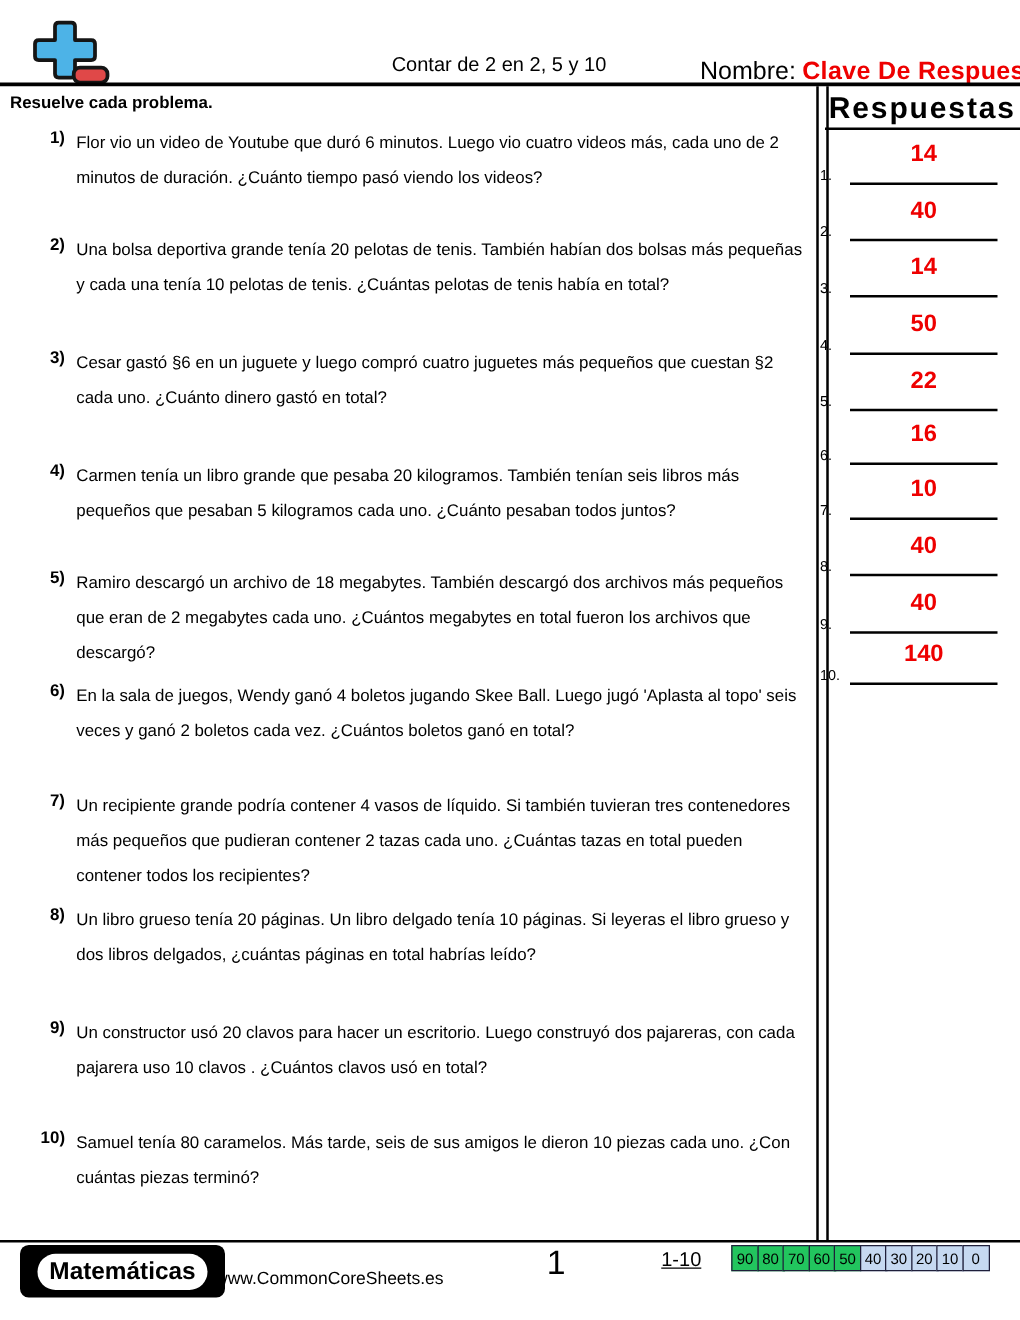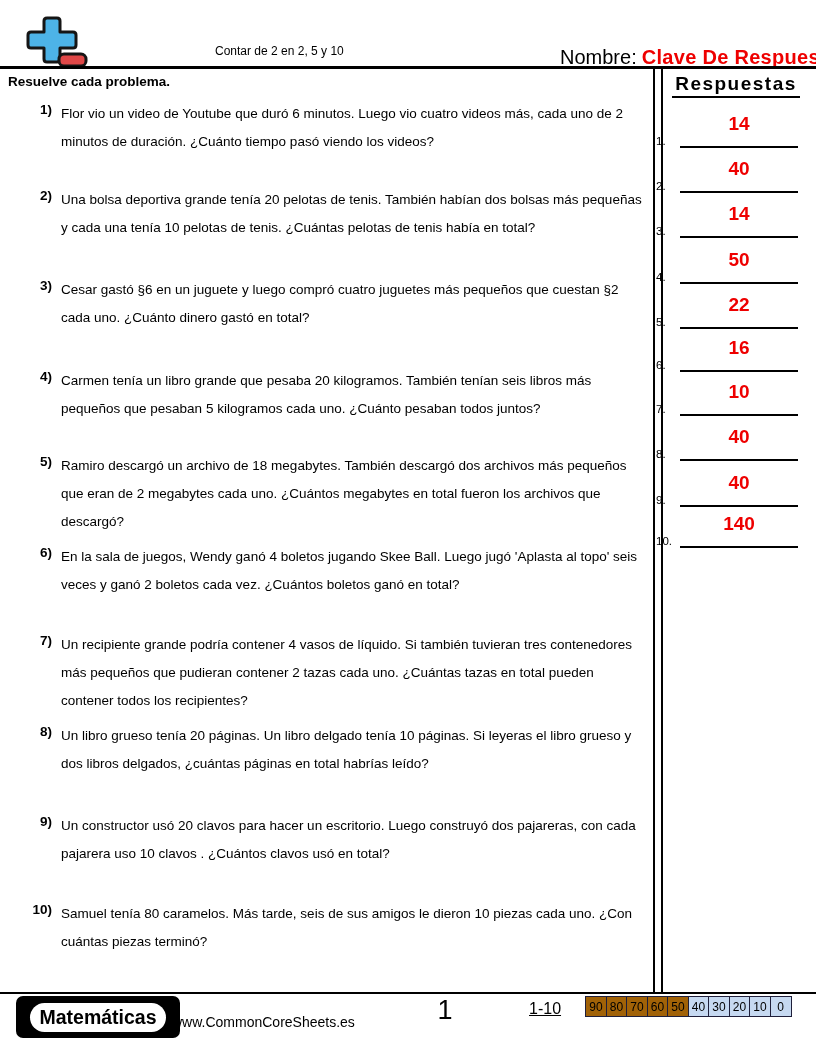--- a/index.html
+++ b/index.html
@@ -2,31 +2,31 @@
 <html><head>
 <meta charset="utf-8">
 <style>
   html,body { margin:0; padding:0; background:#fff; }
   .page {
     position:relative; width:816px; height:1056px; background:#fff;
     font-family:"Liberation Sans", sans-serif; color:#000; overflow:hidden;
   }
   
   .logo-icon { position:absolute; left:26px; top:16px; width:62px; height:54px; }
-  .title { position:absolute; left:215px; top:44px; width:270px; text-align:left; font-size:12px; }
+  .title { position:absolute; left:215px; top:44px; width:270px; text-align:right; font-size:16px; }
   .name-row { position:absolute; left:560px; top:46px; font-size:20px; white-space:nowrap; }
   .name-value { color:#ee0000; font-weight:bold; margin-left:5px; letter-spacing:0.3px; }
   .header-rule { position:absolute; left:0; top:66px; width:816px; height:3px; background:#000; }
   .instructions { position:absolute; left:8px; top:74px; font-size:13.5px; font-weight:bold; }
   
   .divider { position:absolute; left:653px; top:69px; width:6px; height:924px;
              border-left:2px solid #000; border-right:2px solid #000; }
   
   .answers-title { position:absolute; left:660px; top:73px; width:152px; text-align:center; }
-  .answers-title span { font-size:19px; font-weight:bold; letter-spacing:1.5px;
+  .answers-title span { font-size:24px; font-weight:bold; letter-spacing:1.5px;
                         border-bottom:2px solid #000; padding:0 3px 2px 3px;text-align:right; }
   .ans-row { position:absolute; left:656px; width:142px; display:flex; align-items:flex-end; }
   .ans-label { flex:none; width:24px; font-size:11.5px; padding-bottom:1px; }
   .ans-line { flex:1; border-bottom:2px solid #000; text-align:center; }
   .ans-value { display:inline-block; font-size:19px; font-weight:bold; color:#ee0000;
                line-height:21px; padding-bottom:12px; }
   
   .problem { position:absolute; left:18px; width:632px; display:flex; }
   .p-num { flex:none; width:34px; text-align:right; font-weight:bold;
            font-size:13.5px; line-height:19.5px; }
@@ -36,21 +36,21 @@
   .logo-badge { position:absolute; left:16px; top:996px; width:164px; height:42px;
                 background:#000; border-radius:7px; display:flex; align-items:center; justify-content:center; }
   .logo-pill { background:#fff; border-radius:19px; padding:3px 9px;
                font-weight:bold; font-size:19.5px; }
   .website { position:absolute; left:172px; top:1014px; font-size:14px; }
   .page-num { position:absolute; left:425px; top:995px; width:40px; text-align:center; font-size:27px; }
   .score-label { position:absolute; left:529px; top:1000px; font-size:16px;text-decoration:underline; }
   .score-table { position:absolute; left:585px; top:996px; display:flex; }
   .score-cell { width:20px; height:19px; border:1.5px solid #1f1f3a; margin-left:-1.5px;
                 display:flex; align-items:center; justify-content:center;
-                font-size:12px; background:#a16207; }
+                font-size:12px; background:#22c55e; }
   .score-cell:first-child { margin-left:0; }
   .score-cell.blue { background:#c6d9f1; }
 </style>
 </head>
 <body>
 
 <div class="page">
 
   <svg class="logo-icon" viewBox="0 0 62 54" xmlns="http://www.w3.org/2000/svg">
     <path d="M18 5 Q18 2 21 2 H31 Q34 2 34 5 V16 H47 Q50 16 50 19 V29 Q50 32 47 32 H34 V43 Q34 46 31 46 H21 Q18 46 18 43 V32 H5 Q2 32 2 29 V19 Q2 16 5 16 H18 Z" fill="#4db3e7" stroke="#151515" stroke-width="3" stroke-linejoin="round"></path>

